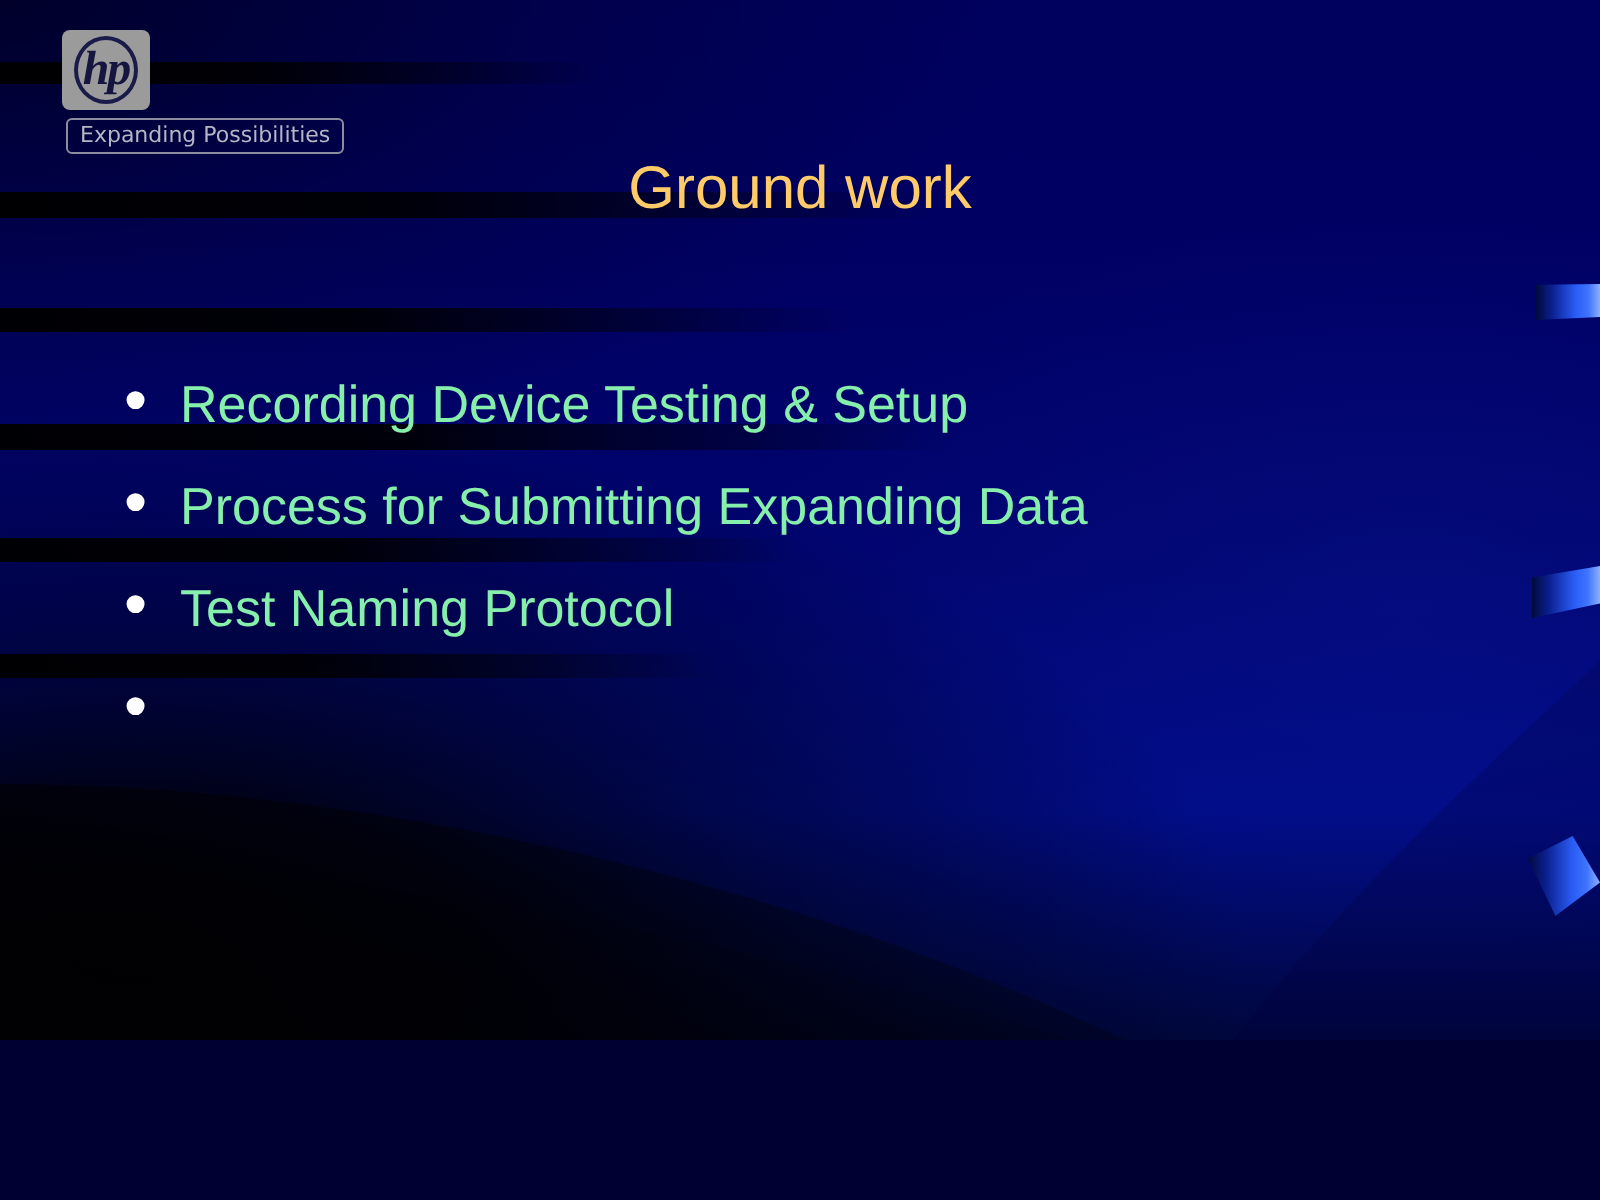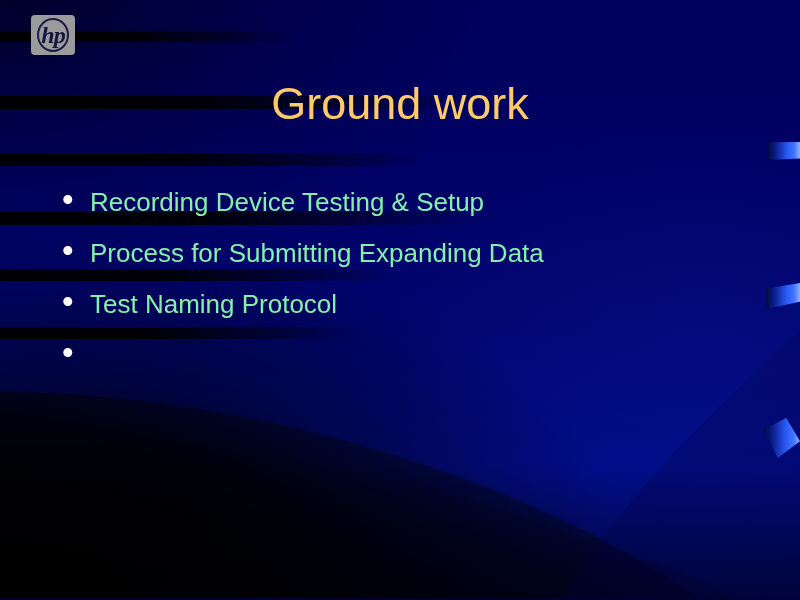--- a/index.html
+++ b/index.html
@@ -7,21 +7,21 @@
     padding: 0;
     background: #000033;
   }
   body {
     font-family: "Liberation Sans", sans-serif;
   }
 
   #slide {
     position: relative;
     width: 800px;
-    height: 598px;
+    height: 520px;
     overflow: hidden;
     background: #000066;
   }
 
   
   .bg-layer {
     position: absolute;
     inset: 0;
     pointer-events: none;
   }
@@ -132,21 +132,21 @@
     font-family: "DejaVu Sans", sans-serif;
   }
 
   
   #title {
     position: absolute;
     left: 0;
     top: 78px;
     width: 800px;
     text-align: center;
-    font-size: 45px;
+    font-size: 30px;
     font-weight: normal;
     color: #ffcb69;
     letter-spacing: 0px;
     white-space: nowrap;
   }
 
   
   #bullets {
     position: absolute;
     left: 62px;
@@ -213,20 +213,21 @@
 
   <div class="accent" style="top:142px; width:32px; height:18px; clip-path: polygon(0 2%, 100% 0, 100% 92%, 0 100%);"></div>
   <div class="accent" style="top:283px; width:34px; height:26px; clip-path: polygon(0 22%, 100% 0, 100% 72%, 0 100%);"></div>
   <div class="accent" style="top:418px; width:36px; height:40px; clip-path: polygon(0 28%, 62% 0, 100% 58%, 38% 100%);"></div>
 
   <div id="hp-logo">
     <div class="hp-mark">
       <div class="oval"></div>
       <div class="hp-letters">hp</div>
     </div>
+    <div class="hp-tagline">Expanding Possibilities</div>
   </div>
 
   <div id="title">Ground work</div>
 
   <div id="bullets">
 
     <div class="bullet-row">
       <span class="bullet-dot">•</span>
       <span class="bullet-text">Recording Device Testing &amp; Setup</span>
     </div>

